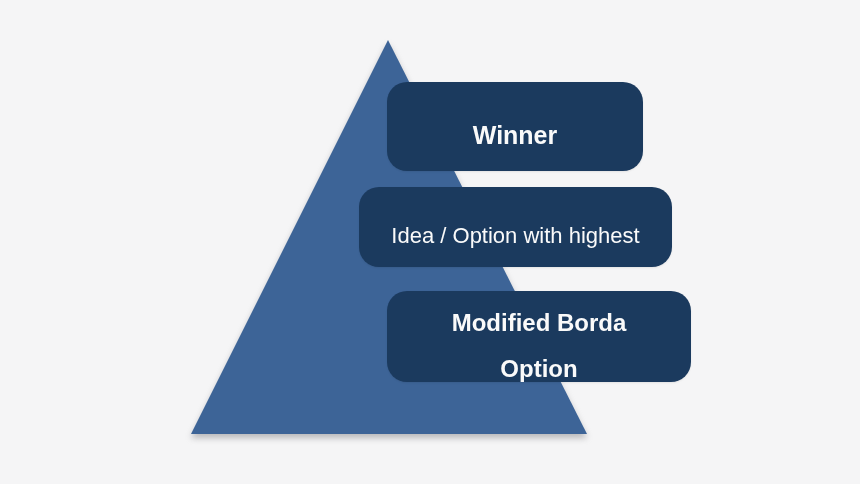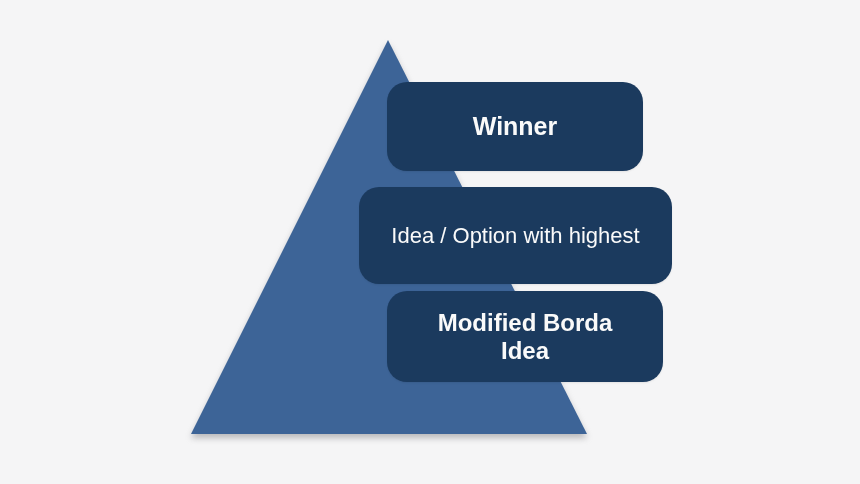--- a/index.html
+++ b/index.html
@@ -35,42 +35,43 @@
     display: flex;
     flex-direction: column;
     justify-content: center;
     align-items: center;
     text-align: center;
     box-shadow: 0 1px 2px rgba(0, 0, 0, 0.08);
   }
   .box .line {
     display: block;
     white-space: nowrap;
+    margin-top: 18px;
   }
   .box-winner {
     left: 387px;
     top: 82px;
     width: 256px;
     height: 89px;
     font-size: 25px;
     font-weight: bold;
   }
   .box-description {
     left: 359px;
     top: 187px;
     width: 313px;
-    height: 97px;
+    height: 80px;
     font-size: 22px;
     font-weight: normal;
     line-height: 28px;
   }
   .box-method {
     left: 387px;
     top: 291px;
-    width: 276px;
+    width: 304px;
     height: 91px;
     font-size: 24px;
     font-weight: bold;
     line-height: 28px;
   }
 </style>
 </head>
 <body>
 
 <div class="stage">
@@ -82,16 +83,16 @@
   <div class="box box-winner">
     <span class="line">Winner</span>
   </div>
 
   <div class="box box-description">
     <span class="line">Idea / Option with highest</span>
   </div>
 
   <div class="box box-method">
     <span class="line">Modified Borda</span>
-    <span class="line">Idea</span>
+    <span class="line">Option</span>
   </div>
 
 </div>
 
 </body></html>

